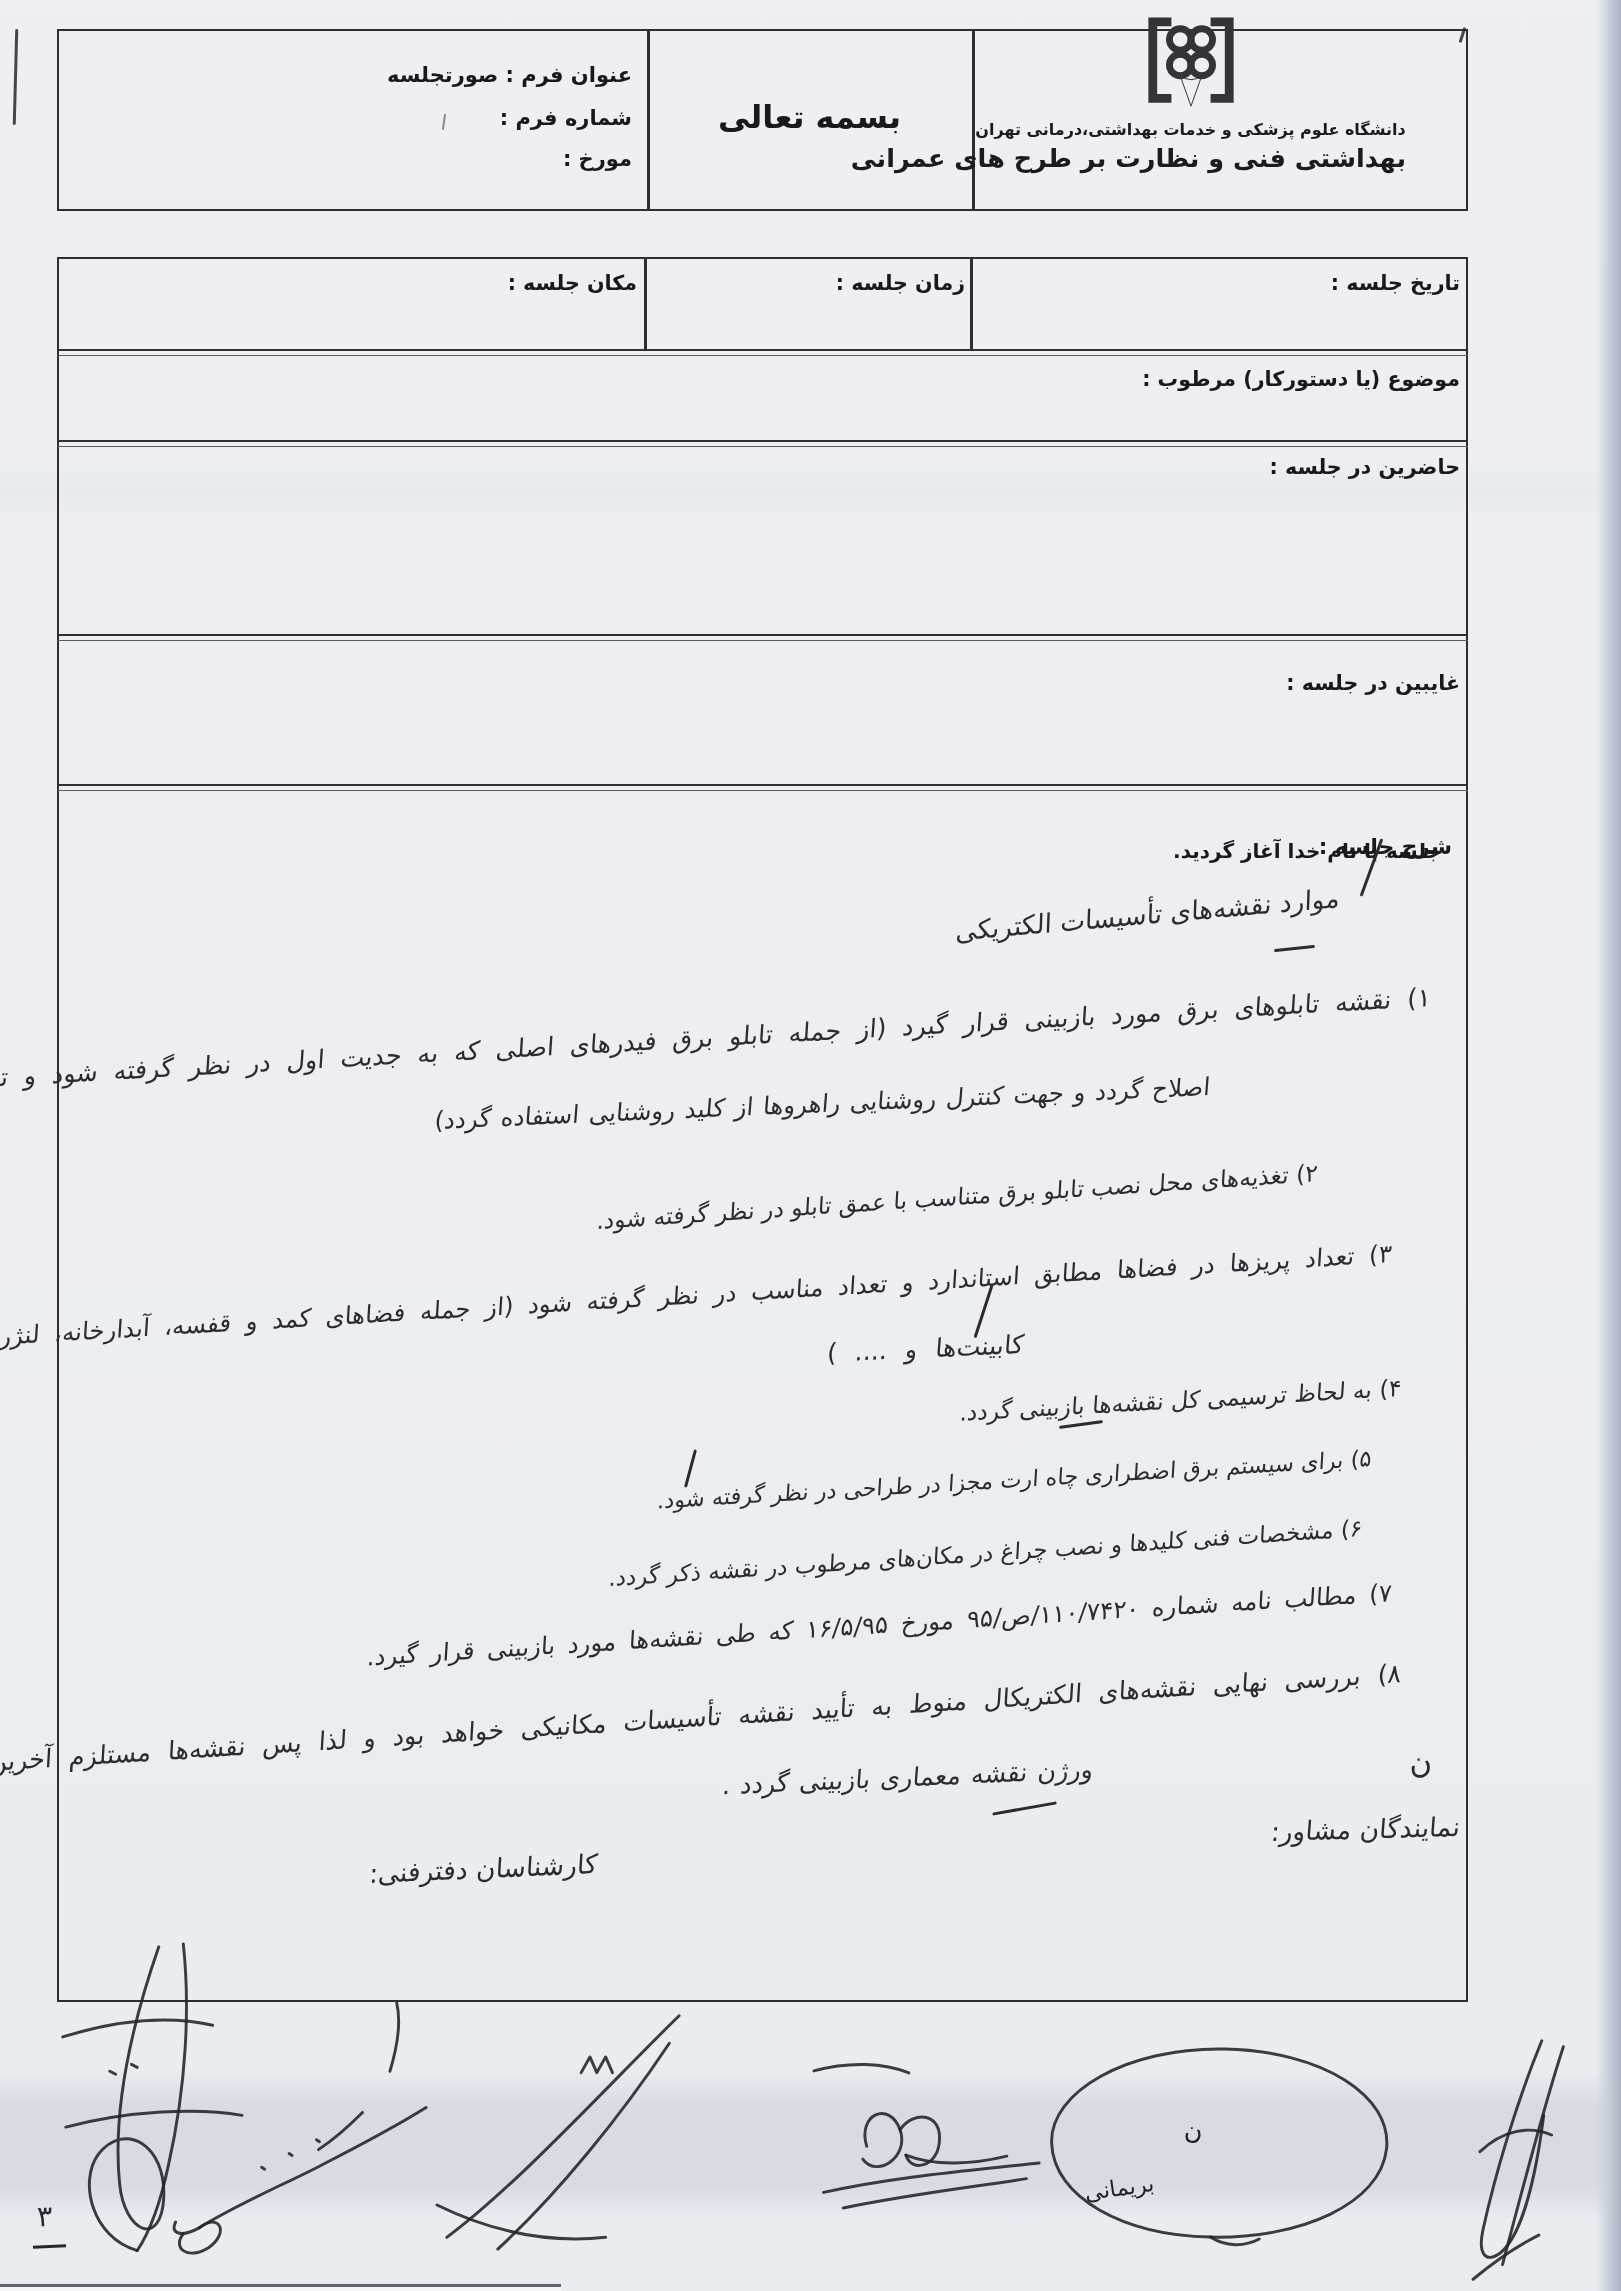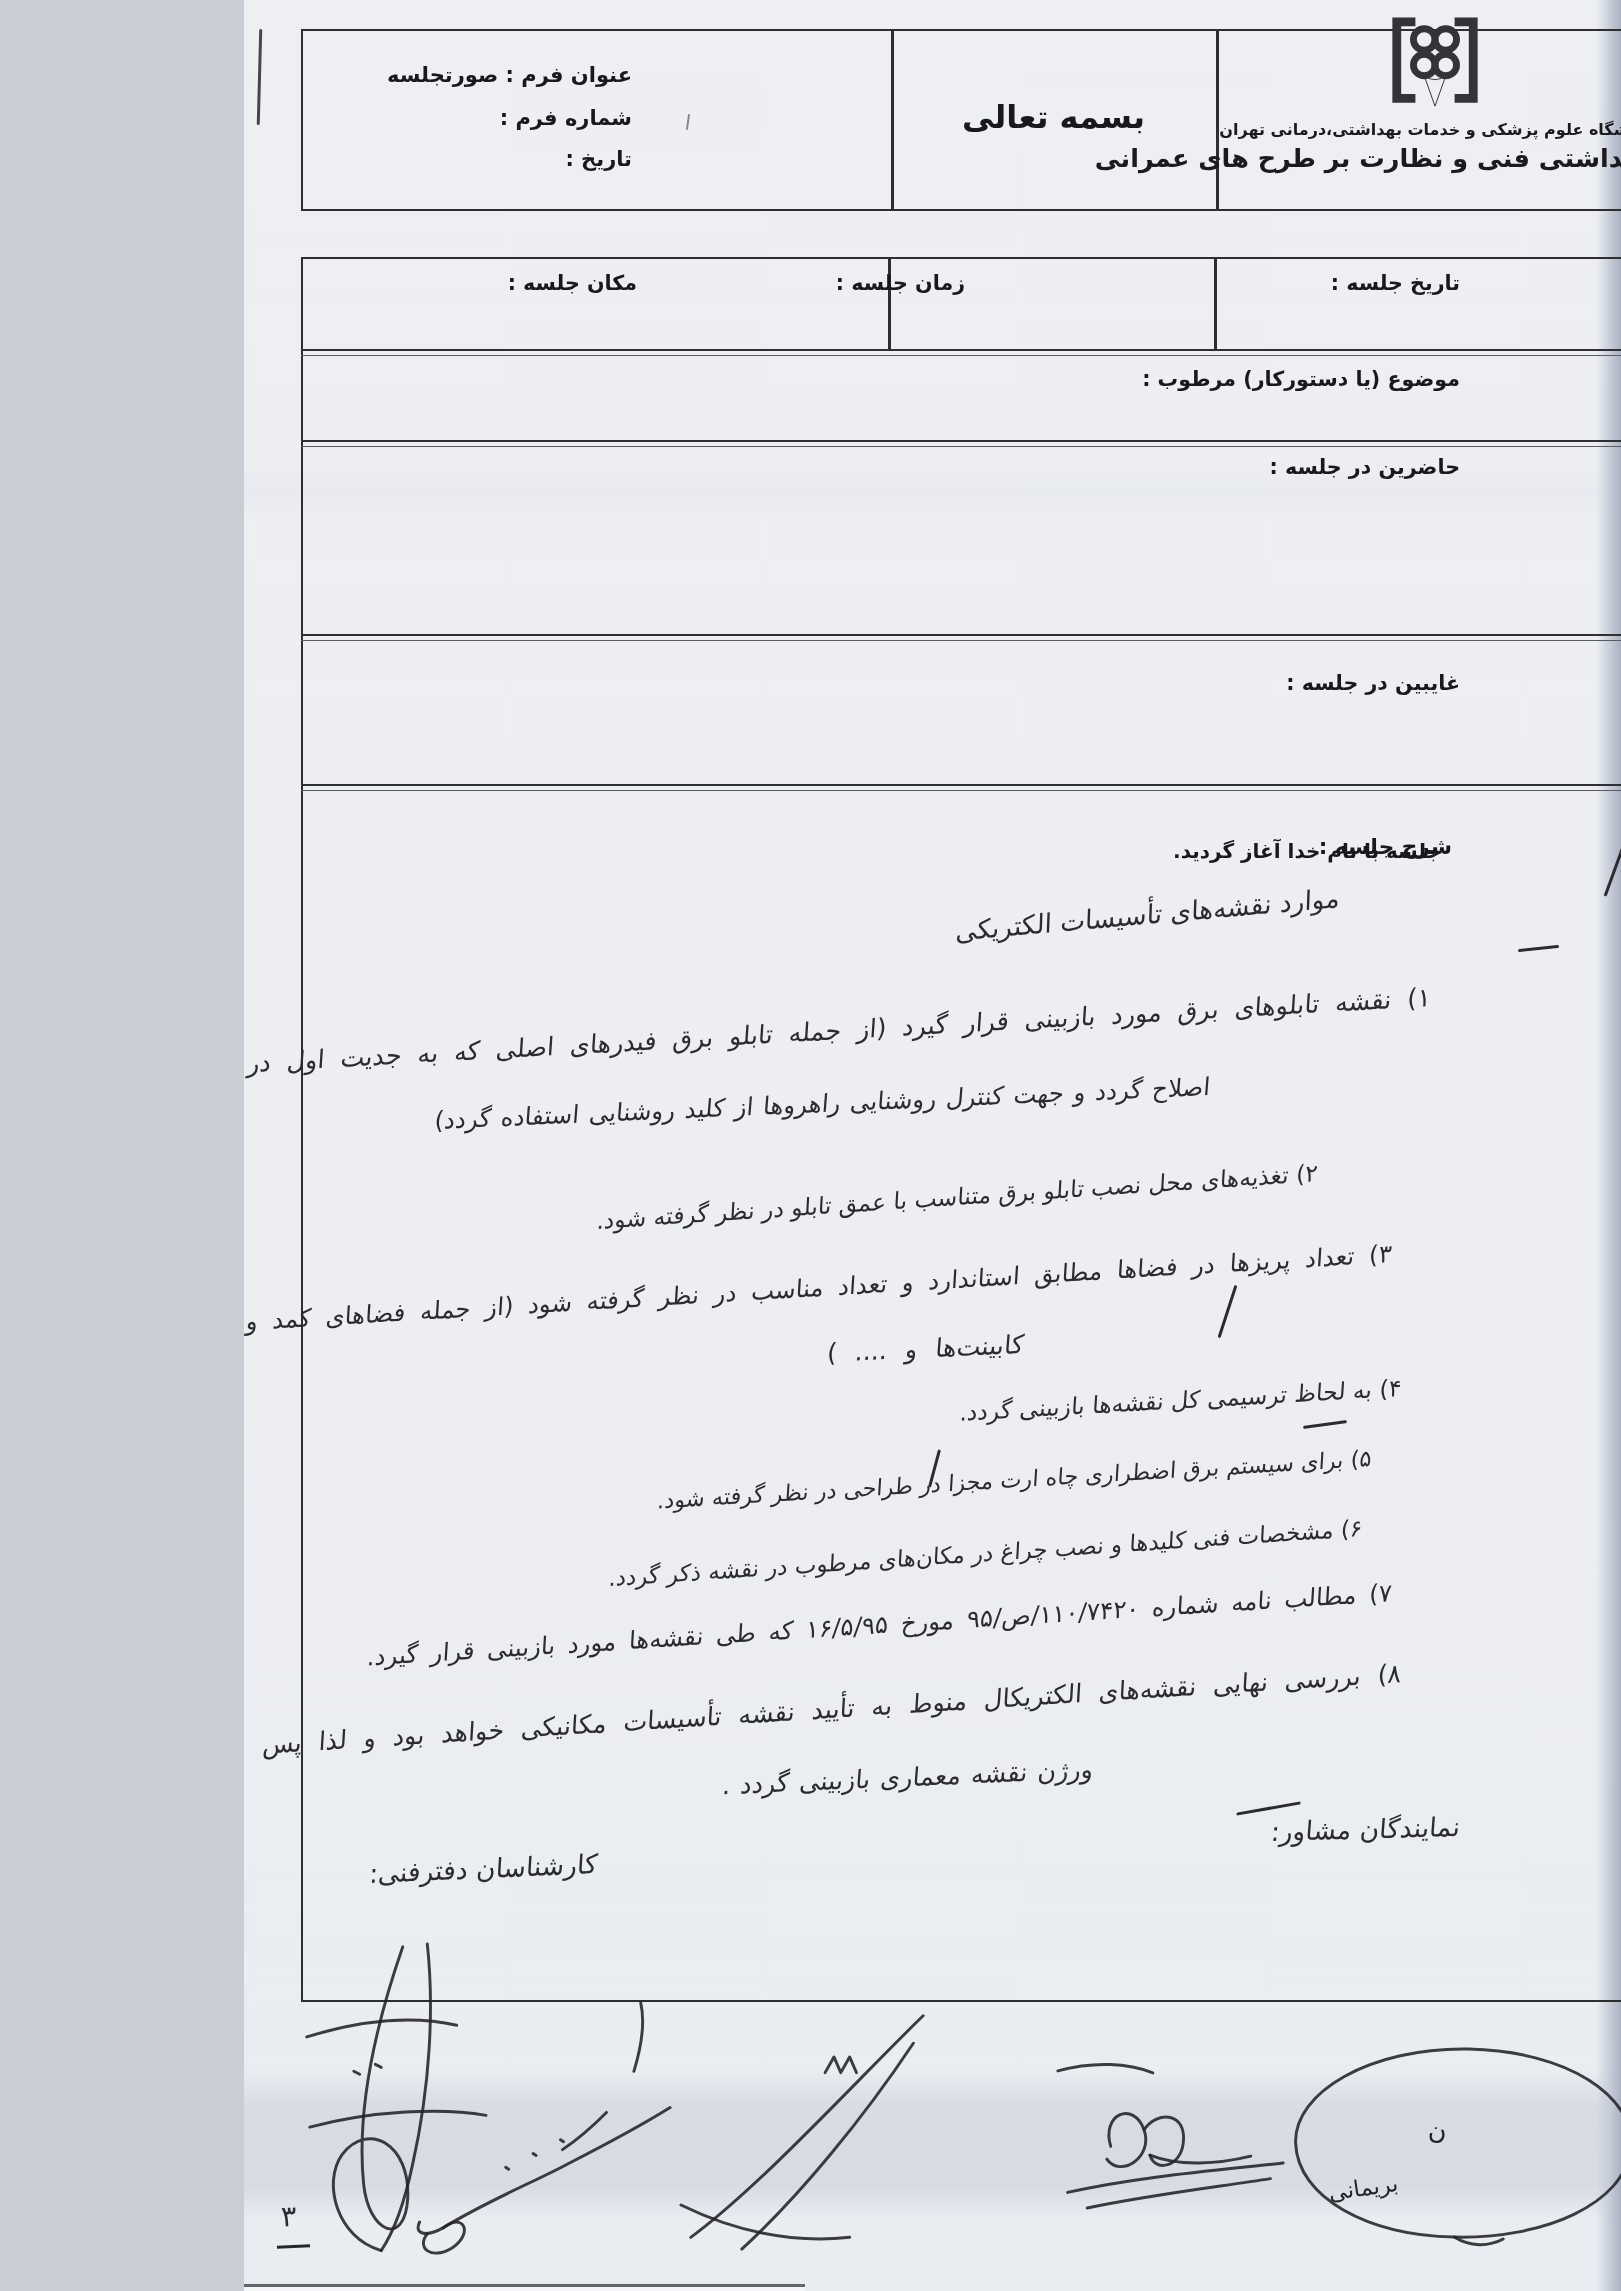--- a/index.html
+++ b/index.html
@@ -1,18 +1,18 @@
 <!DOCTYPE html>
 <html lang="fa" dir="rtl"><head>
 <meta charset="utf-8">
 <style>
   * { margin:0; padding:0; box-sizing:border-box; }
   html,body { background:#c9cdd6; }
   .page {
-    position:relative; width:1377px; height:2292px; overflow:hidden;
+    position:relative; width:1621px; height:2292px; overflow:hidden;
     background:linear-gradient(180deg,#edeff3 0%,#eceef2 55%,#e9ecf1 100%);
     font-family:"DejaVu Sans", sans-serif; direction:rtl; color:#1b1b1f;
   }
   
   .edge-right{position:absolute; top:0; right:0; width:25.5px; height:100%;
     background:linear-gradient(to left,#aab2c1 0%,#c7cdd8 45%, rgba(210,215,224,0) 100%);}
   .shade-band{position:absolute; left:0; top:2070px; width:1621px; height:149px;
     background:linear-gradient(180deg, rgba(168,177,192,0) 0%, rgba(168,177,192,.28) 25%, rgba(168,177,192,.28) 78%, rgba(168,177,192,0) 100%);}
   .shade-band2{position:absolute; left:0; top:461px; width:1621px; height:59px;
     background:linear-gradient(180deg, rgba(170,178,192,0), rgba(170,178,192,.07), rgba(170,178,192,0));}
@@ -97,21 +97,21 @@
   <div class="vmark m1"></div>
   <div class="vmark m2"></div>
   <div class="vmark m3"></div>
 
   <div class="hdr-box"></div>
   <div class="vline hv1"></div>
   <div class="vline hv2"></div>
 
   <div class="lbl t-form1">عنوان فرم : صورتجلسه</div>
   <div class="lbl t-form2">شماره فرم :</div>
-  <div class="lbl t-form3">تاریخ :</div>
+  <div class="lbl t-form3">مورخ :</div>
   <div class="lbl t-basmala">بسمه تعالی</div>
 
   <svg class="logo" viewBox="0 0 100 100">
     <path d="M30 7 H11 V85 H30" stroke-width="9"></path>
     <path d="M70 7 H89 V85 H70" stroke-width="9"></path>
     <circle cx="39" cy="25" r="11" stroke-width="7"></circle>
     <circle cx="39" cy="51" r="11" stroke-width="7"></circle>
     <circle cx="61" cy="25" r="11" stroke-width="7"></circle>
     <circle cx="61" cy="51" r="11" stroke-width="7"></circle>
     <path d="M39 62 Q50 70 61 62 L50 93 Z" fill="#333338" stroke="none"></path>

